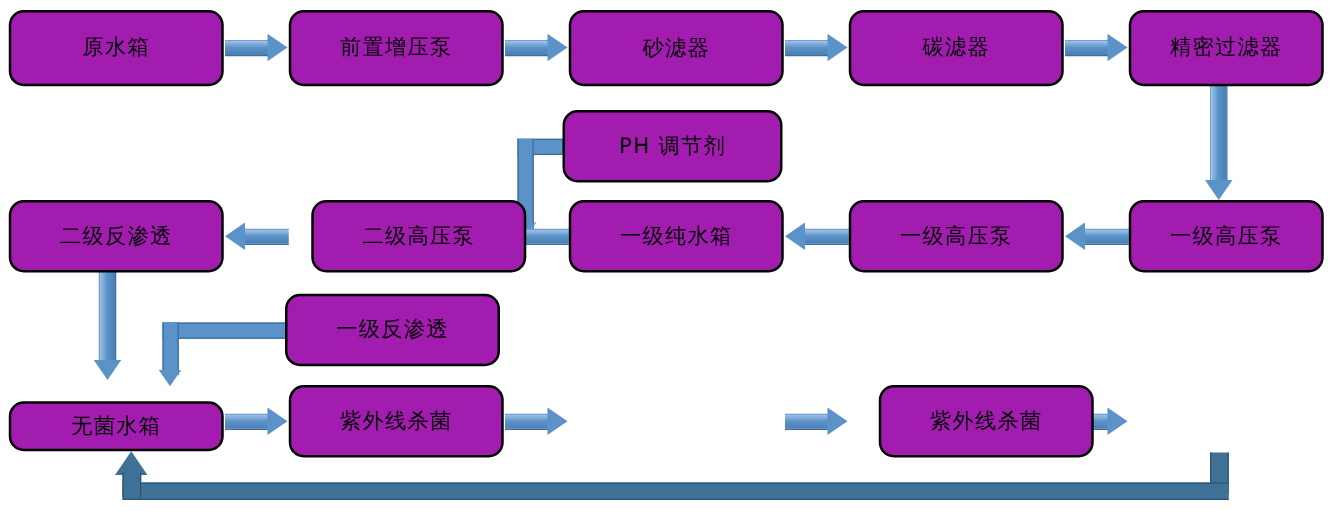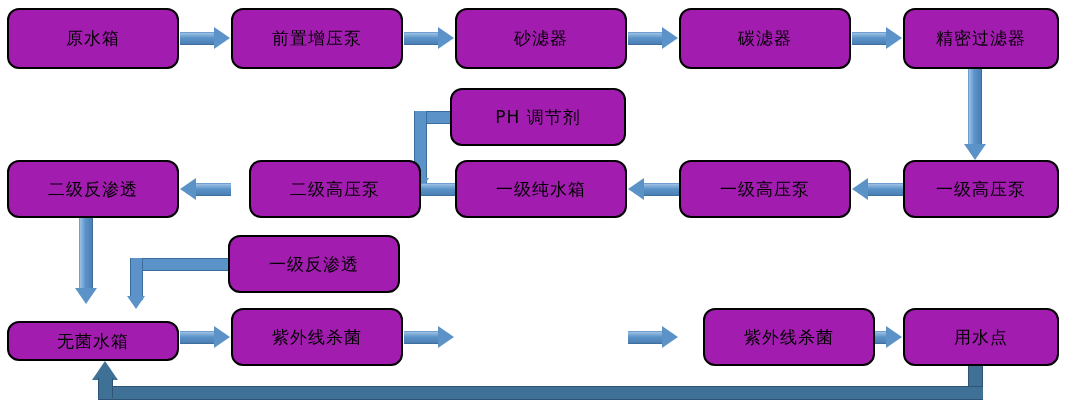--- a/index.html
+++ b/index.html
@@ -204,23 +204,20 @@
 
   <div class="node" style="left:703px;top:308px;width:172px;height:58px;">
     <span>紫外线杀菌</span>
   </div>
 
   <div class="arrow-h">
     <div class="shaft-h" style="left:852px;top:331px;width:35px;height:13px;"></div>
     <div class="head head-r" style="left:886px;top:326px;"></div>
   </div>
 
-  <div class="node" style="left:903px;top:308px;width:156px;height:58px;">
-    <span>用水点</span>
-  </div>
 
   <div class="elbow">
     <div class="loop-v" style="left:968px;top:362px;width:15px;height:34px;"></div>
     <div class="loop-h" style="left:98px;top:386px;width:885px;height:14px;"></div>
     <div class="loop-v" style="left:98px;top:378px;width:15px;height:20px;"></div>
     <div class="head head-u-dark" style="left:92px;top:361px;"></div>
   </div>
 
 </div>
 

